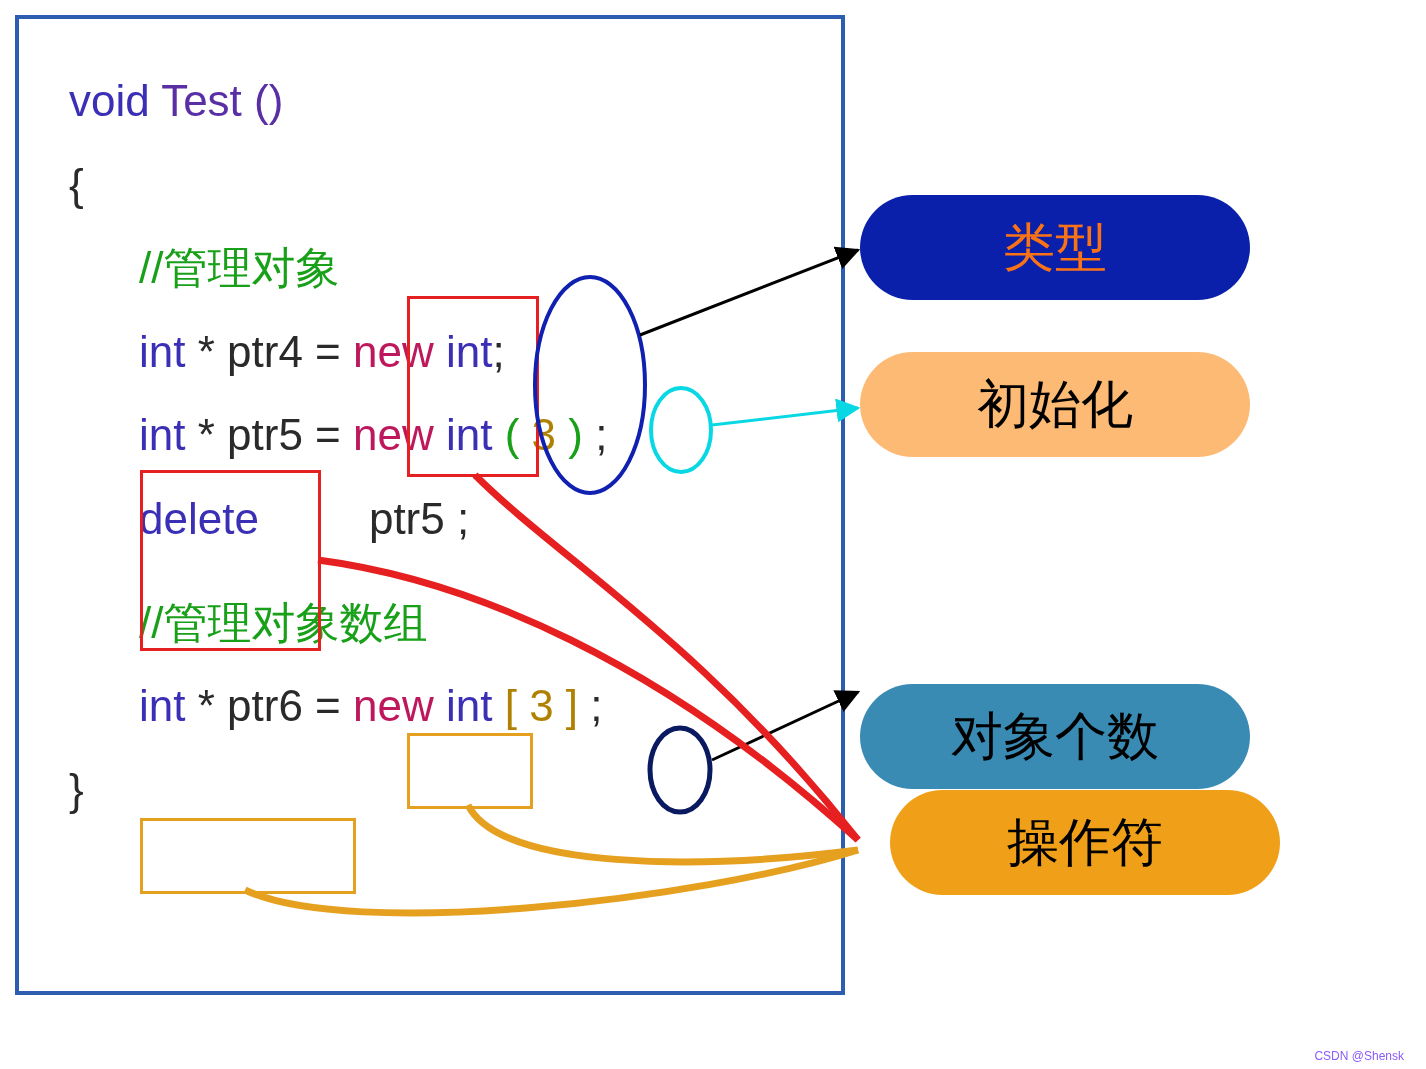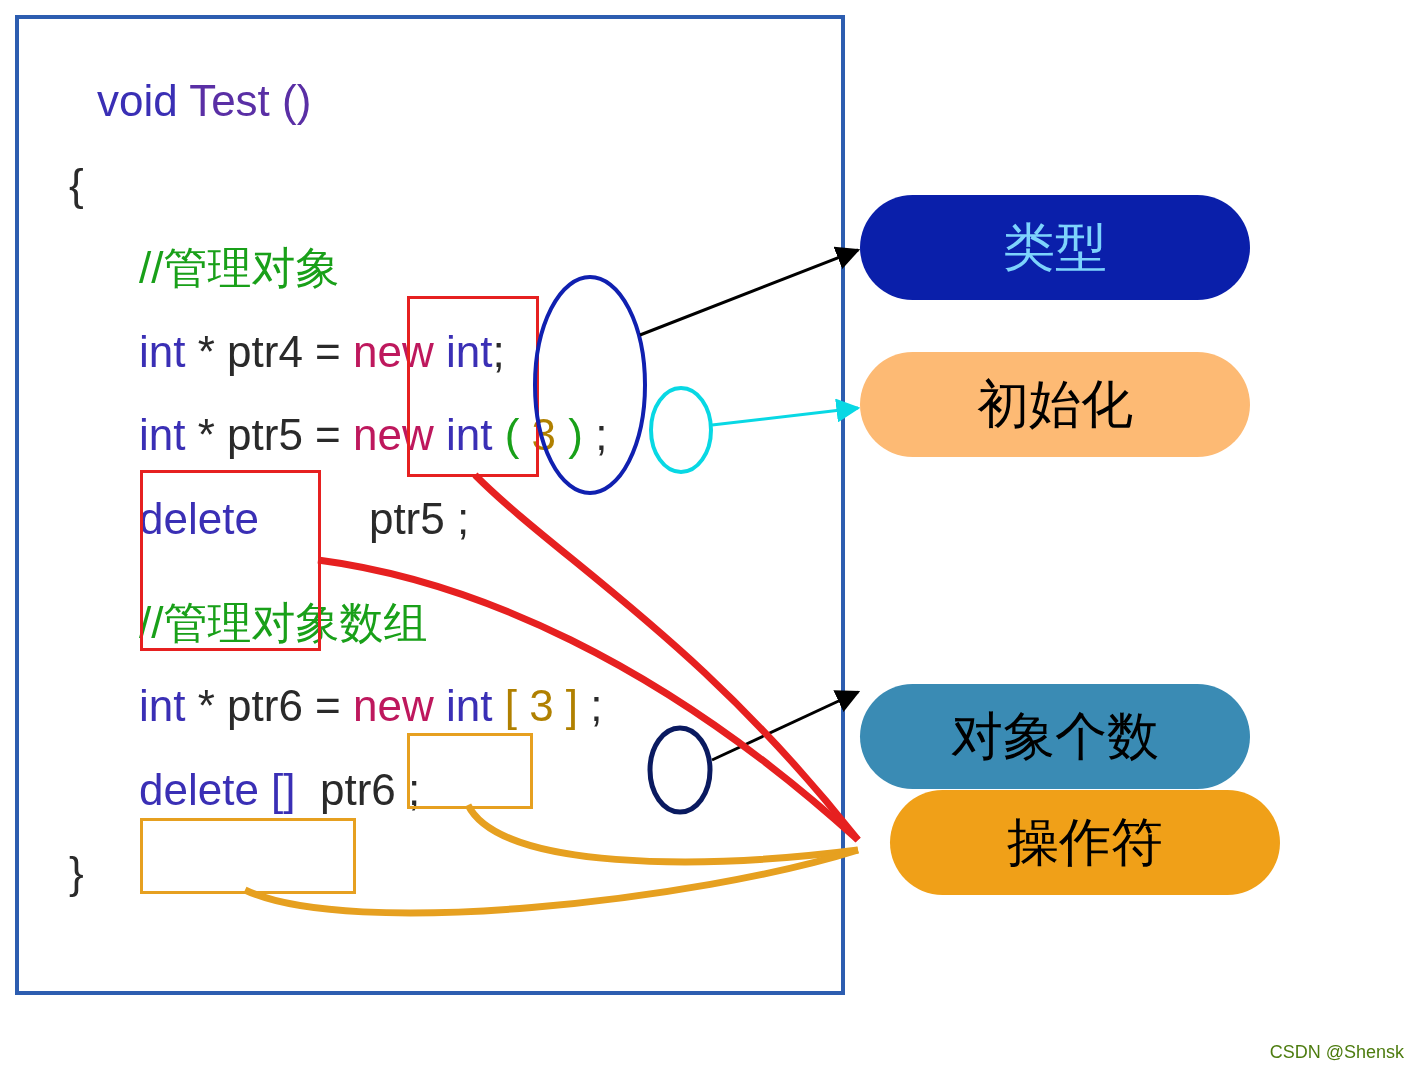--- a/index.html
+++ b/index.html
@@ -17,21 +17,21 @@
     left: 15px;
     top: 15px;
     width: 830px;
     height: 980px;
     border: 4px solid #2d5db0;
     padding: 40px 30px 30px 50px;
     box-sizing: border-box;
     font-size: 44px;
     line-height: 1.9;
   }
-  .code-frame .kw-void { color: #3a2fb5; margin-left: 28px; }
+  .code-frame .kw-void { color: #3a2fb5; }
   .code-frame .kw-int { color: #3a2fb5; }
   .code-frame .kw-new { color: #be185d; }
   .code-frame .kw-delete { color: #3a2fb5; }
   .code-frame .fn { color: #5a2fa5; margin-top: 44px; }
   .code-frame .brace { color: #2a2a2a; }
   .code-frame .op { color: #2a2a2a; }
   .code-frame .ident { color: #2a2a2a; }
   .code-frame .comment { color: #19a019; }
   .code-frame .paren { color: #19a019; }
   .code-frame .bracket { color: #b08000; }
@@ -43,34 +43,34 @@
     width: 390px;
     height: 105px;
     border-radius: 55px;
     display: flex;
     align-items: center;
     justify-content: center;
     font-size: 52px;
     font-family: "SimSun", serif;
     color: #000;
   }
-  .pill-type { background: #0a1faa; color: #7dd3fc; left: 860px; top: 195px; }
+  .pill-type { background: #0a1faa; color: #f97316; left: 860px; top: 195px; }
   .pill-init { background: #fdba74; left: 860px; top: 352px; }
   .pill-count { background: #3a8bb4; left: 860px; top: 636px; margin-top: 48px; }
   .pill-oper { background: #f0a018; left: 890px; top: 790px; }
 
   .box-red { position: absolute; border: 3px solid #e62020; pointer-events: none; }
   .box-orange { position: absolute; border: 3px solid #e6a020; pointer-events: none; }
 
   .watermark {
     position: absolute;
     right: 22px;
     bottom: 6px;
-    font-size: 18px;
-    color: #4d7c0f;
+    font-size: 12px;
+    color: #8b5cf6;
   }
 
   svg.overlay {
     position: absolute;
     left: 0; top: 0;
     width: 1426px; height: 1069px;
     pointer-events: none;
   }
 </style>
 </head>
@@ -90,21 +90,20 @@
 
 
   <div><span class="indent"></span><span class="kw-delete">delete</span><span style="white-space:pre">         </span><span class="ident">ptr5</span><span class="op"> ;</span></div>
 
   <div style="height:20px"></div>
 
   <div><span class="indent"></span><span class="comment">//管理对象数组</span></div>
 
   <div><span class="indent"></span><span class="kw-int">int</span><span class="op"> * </span><span class="ident">ptr6</span><span class="op"> = </span> <span class="kw-new">new</span> <span class="kw-int"> int </span><span class="bracket">[ </span><span class="num">3</span><span class="bracket"> ] </span><span class="op">;</span></div>
 
-  <div><span class="indent"></span><span class="kw-delete">delete []</span><span style="white-space:pre">  </span><span class="ident">ptr6</span><span class="op"> ;</span></div>
 
   <div class="brace">}</div>
 </div>
 
 <div class="pill pill-type">类型</div>
 <div class="pill pill-init">初始化</div>
 <div class="pill pill-count">对象个数</div>
 <div class="pill pill-oper">操作符</div>
 
 <div class="box-red" style="left:407px; top:296px; width:126px; height:175px;"></div>

